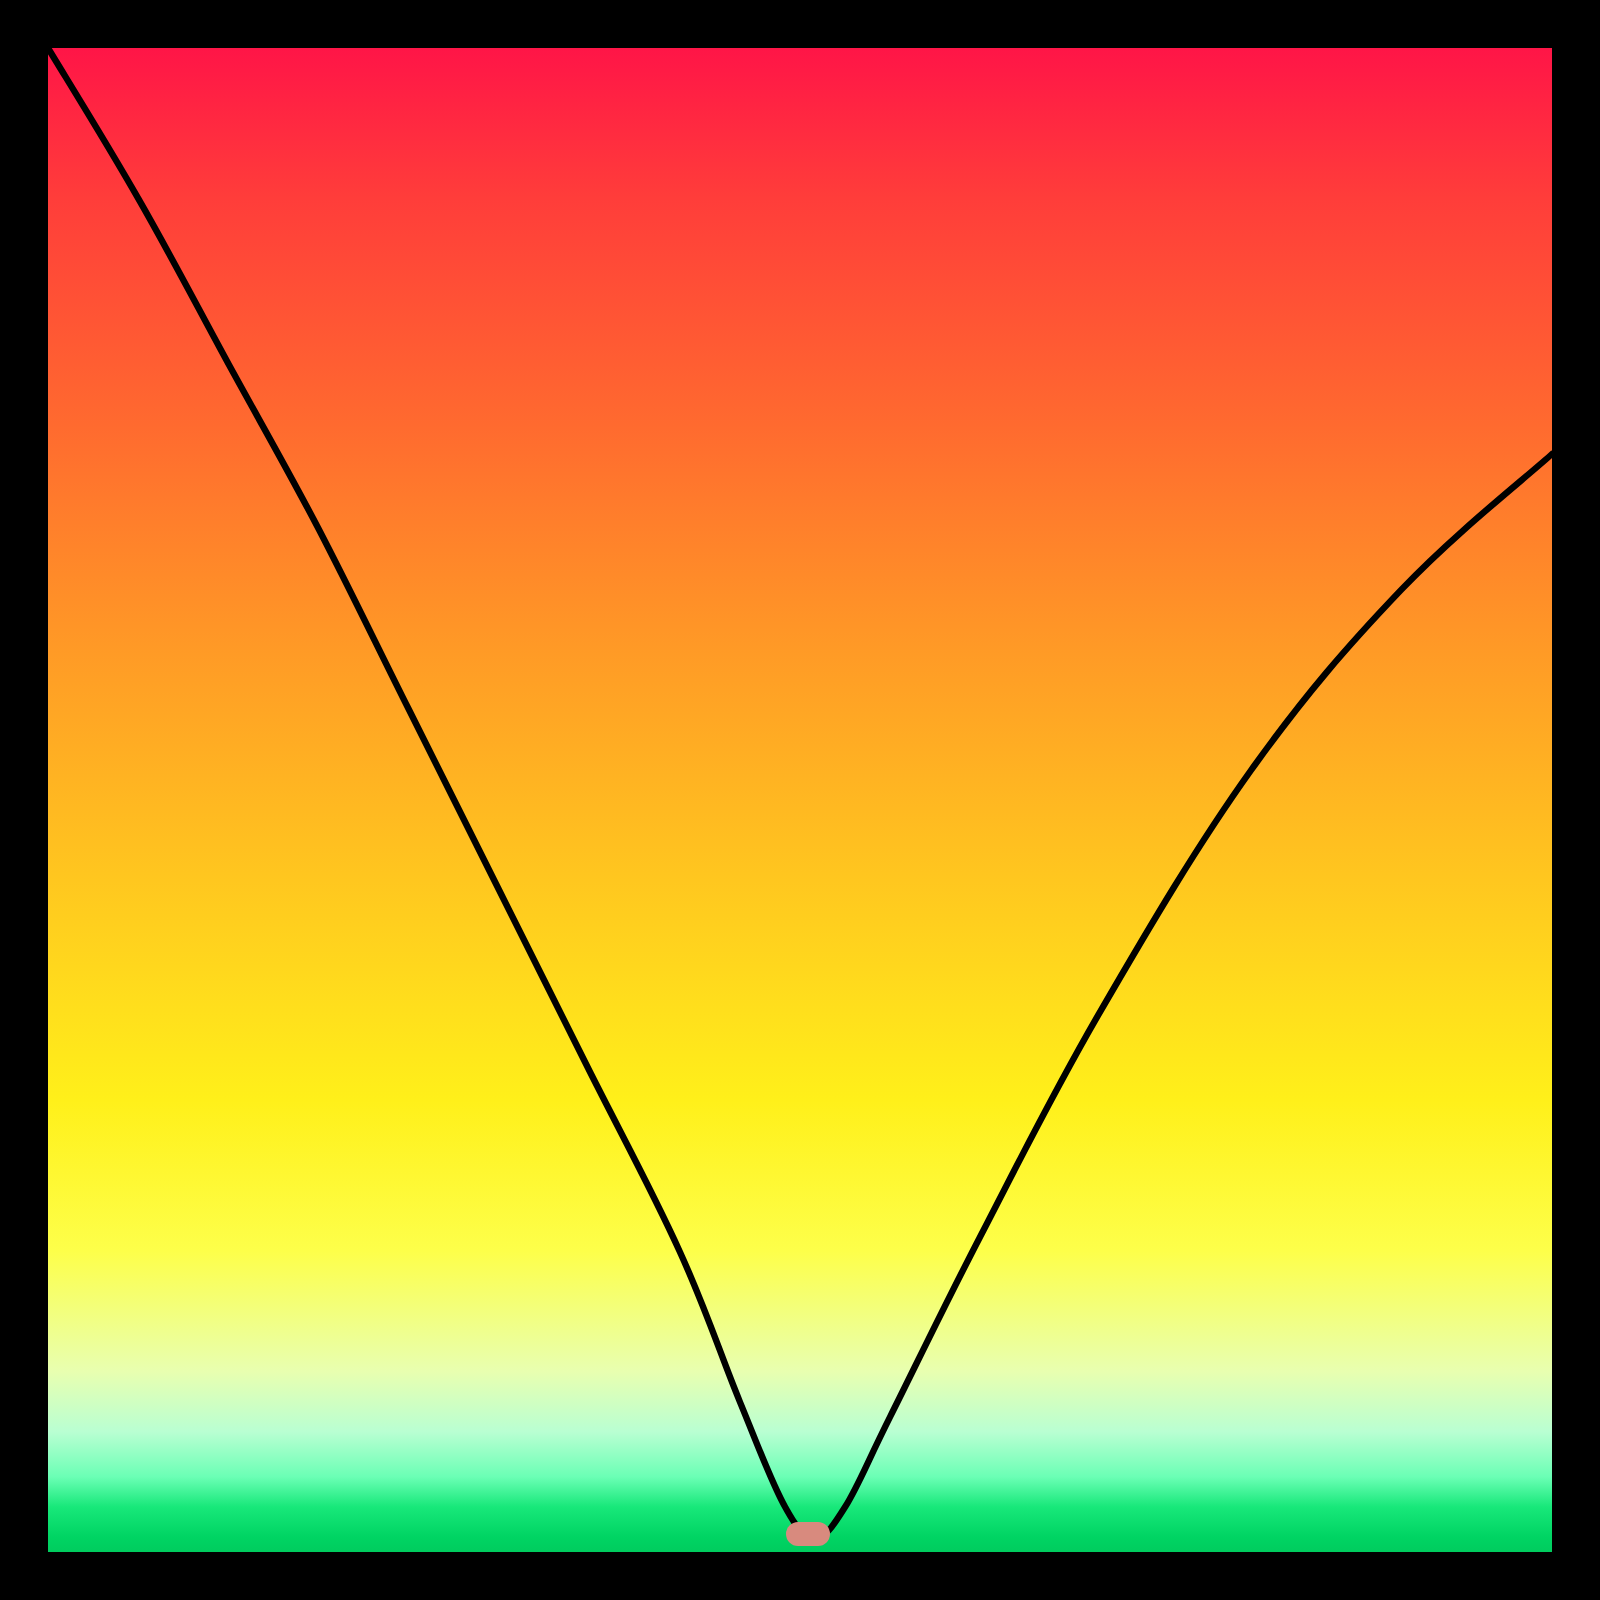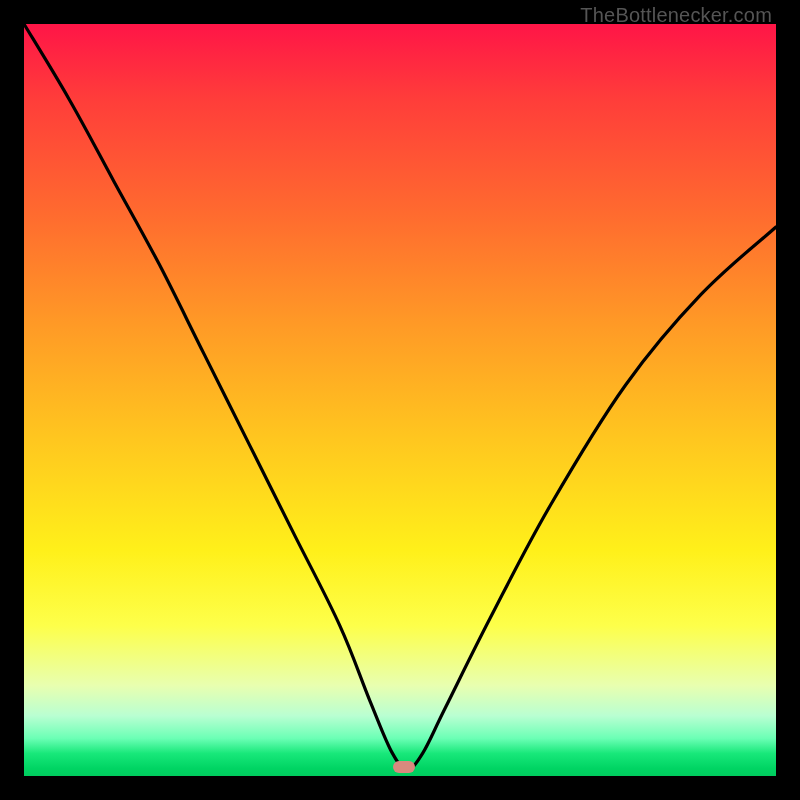--- a/index.html
+++ b/index.html
@@ -61,20 +61,19 @@
     width: 22px;
     height: 12px;
     background: #d88a7e;
     border-radius: 6px;
   }
 </style>
 </head>
 <body>
 
 <div class="frame">
-  <div class="credit">TheBottlenecker.com</div>
   <div class="plot">
     <svg class="curve" viewBox="0 0 752 752" preserveAspectRatio="none">
       <path id="curve-path" fill="none" stroke="#000000" stroke-width="3.2" stroke-linecap="round" stroke-linejoin="round" d="M 0.0 0.0 C 8.1 13.5, 28.9 46.8, 45.1 75.2 C 61.4 103.6, 74.0 128.1, 90.2 157.9 C 106.5 187.7, 119.1 209.5, 135.4 240.6 C 151.6 271.8, 164.2 298.4, 180.5 330.9 C 196.7 363.4, 209.4 388.6, 225.6 421.1 C 241.8 453.6, 254.5 478.9, 270.7 511.4 C 287.0 543.8, 302.3 571.8, 315.8 601.6 C 329.4 631.4, 336.4 653.8, 345.9 676.8 C 355.4 699.8, 361.7 717.3, 368.5 729.4 C 375.2 741.6, 378.1 744.5, 383.5 744.5 C 388.9 744.5, 391.8 740.3, 398.6 729.4 C 405.3 718.6, 408.9 708.7, 421.1 684.3 C 433.3 660.0, 447.3 630.6, 466.2 594.1 C 485.2 557.5, 502.0 523.2, 526.4 481.3 C 550.8 439.3, 574.5 398.9, 601.6 361.0 C 628.7 323.1, 649.7 299.1, 676.8 270.7 C 703.9 242.3, 738.5 215.2, 752.0 203.0"></path>
     </svg>
     <div id="dip" class="dip-marker" style="left: 368.76px; top: 736.976px; background: rgb(216, 138, 126);"></div>
   </div>
 </div>
 
 </body></html>

